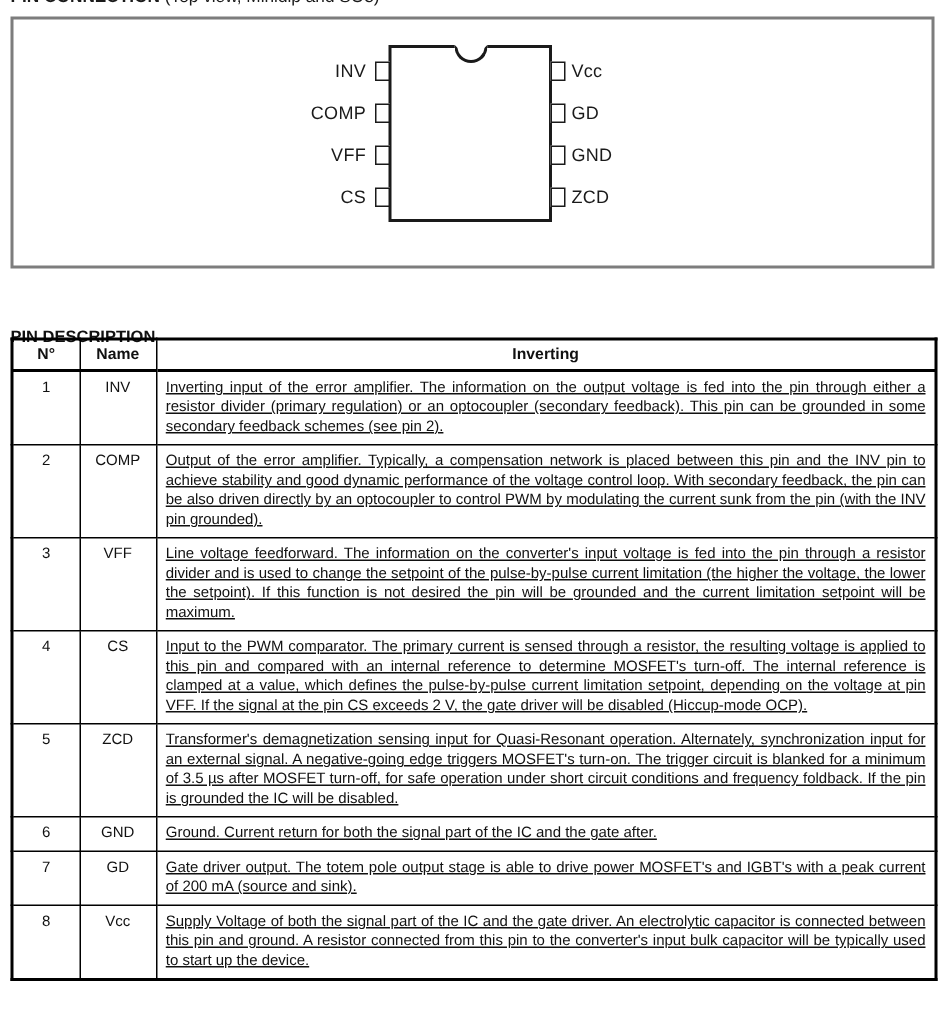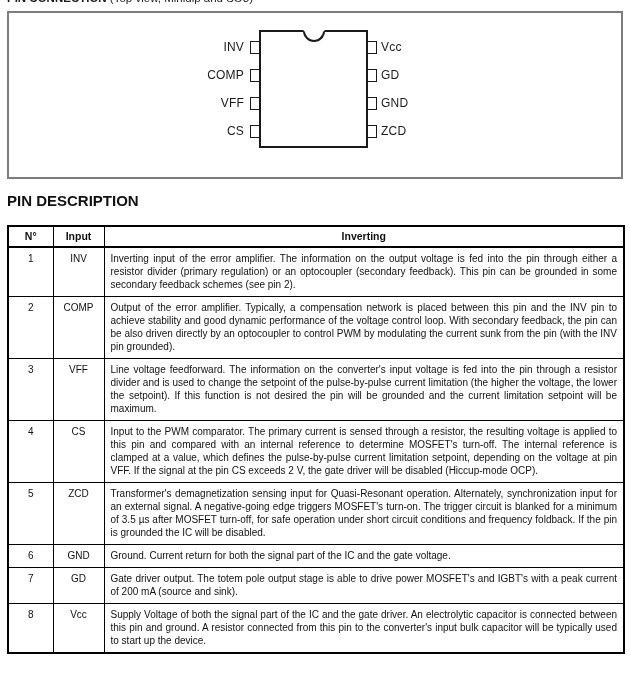--- a/index.html
+++ b/index.html
@@ -36,33 +36,33 @@
   }
   .stub.l { left:241px; }
   .stub.r { left:358px; }
   .pin-label {
     position:absolute; font-size:12px; line-height:13px; color:#1a1a1a; letter-spacing:0.2px;
   }
   .pin-label.l { left:140px; width:95px; text-align:right; }
   .pin-label.r { left:372px; width:95px; text-align:left; }
 
   
-  .section-heading { position:absolute; left:7px; top:192px; font-size:15px; font-weight:bold; color:#111;text-align:right; }
+  .section-heading { position:absolute; left:7px; top:219px; font-size:11px; font-weight:bold; color:#111;text-align:right; }
   .pin-table {
     position:absolute; left:7px; top:225px; width:618px;
     border-collapse:collapse; table-layout:fixed; border:2px solid #000;
   }
   .pin-table th, .pin-table td { border:1px solid #000; vertical-align:top; }
   .pin-table thead th {
     border-bottom:2px solid #000; font-size:10.5px; font-weight:bold;
     text-align:center; padding:3px 4px 4px; color:#111;
   }
   .pin-table td { font-size:10px; line-height:13px; padding:4px 6px 5px; color:#111; }
   td.c-num, td.c-name { text-align:center; }
-  td.c-fn { text-align:justify; }
+  td.c-fn { text-align:justify;text-decoration:underline; }
 </style>
 </head>
 <body>
 
 <div class="title-clip">
   <div class="title-line"><span class="bold">PIN CONNECTION</span><span> (Top view, Minidip and SO8)</span></div>
 </div>
 
 <div class="diag-box">
   <div class="pkg">
@@ -94,21 +94,21 @@
 
 <table class="pin-table">
   <colgroup>
       <col style="width:45px">
       <col style="width:51px">
       <col>
     </colgroup>
   <thead>
     <tr>
       <th>N°</th>
-      <th>Input</th>
+      <th>Name</th>
       <th>Inverting</th>
     </tr>
   </thead>
   <tbody>
     <tr>
       <td class="c-num">1</td>
       <td class="c-name">INV</td>
       <td class="c-fn">Inverting input of the error amplifier. The information on the output voltage is fed into the pin through either a resistor divider (primary regulation) or an optocoupler (secondary feedback). This pin can be grounded in some secondary feedback schemes (see pin 2).</td>
     </tr>
     <tr>
@@ -127,21 +127,21 @@
       <td class="c-fn">Input to the PWM comparator. The primary current is sensed through a resistor, the resulting voltage is applied to this pin and compared with an internal reference to determine MOSFET's turn-off. The internal reference is clamped at a value, which defines the pulse-by-pulse current limitation setpoint, depending on the voltage at pin VFF. If the signal at the pin CS exceeds 2 V, the gate driver will be disabled (Hiccup-mode OCP).</td>
     </tr>
     <tr>
       <td class="c-num">5</td>
       <td class="c-name">ZCD</td>
       <td class="c-fn">Transformer's demagnetization sensing input for Quasi-Resonant operation. Alternately, synchronization input for an external signal. A negative-going edge triggers MOSFET's turn-on. The trigger circuit is blanked for a minimum of 3.5 µs after MOSFET turn-off, for safe operation under short circuit conditions and frequency foldback. If the pin is grounded the IC will be disabled.</td>
     </tr>
     <tr>
       <td class="c-num">6</td>
       <td class="c-name">GND</td>
-      <td class="c-fn">Ground. Current return for both the signal part of the IC and the gate voltage.</td>
+      <td class="c-fn">Ground. Current return for both the signal part of the IC and the gate after.</td>
     </tr>
     <tr>
       <td class="c-num">7</td>
       <td class="c-name">GD</td>
       <td class="c-fn">Gate driver output. The totem pole output stage is able to drive power MOSFET's and IGBT's with a peak current of 200 mA (source and sink).</td>
     </tr>
     <tr>
       <td class="c-num">8</td>
       <td class="c-name">Vcc</td>
       <td class="c-fn">Supply Voltage of both the signal part of the IC and the gate driver. An electrolytic capacitor is connected between this pin and ground. A resistor connected from this pin to the converter's input bulk capacitor will be typically used to start up the device.</td>

